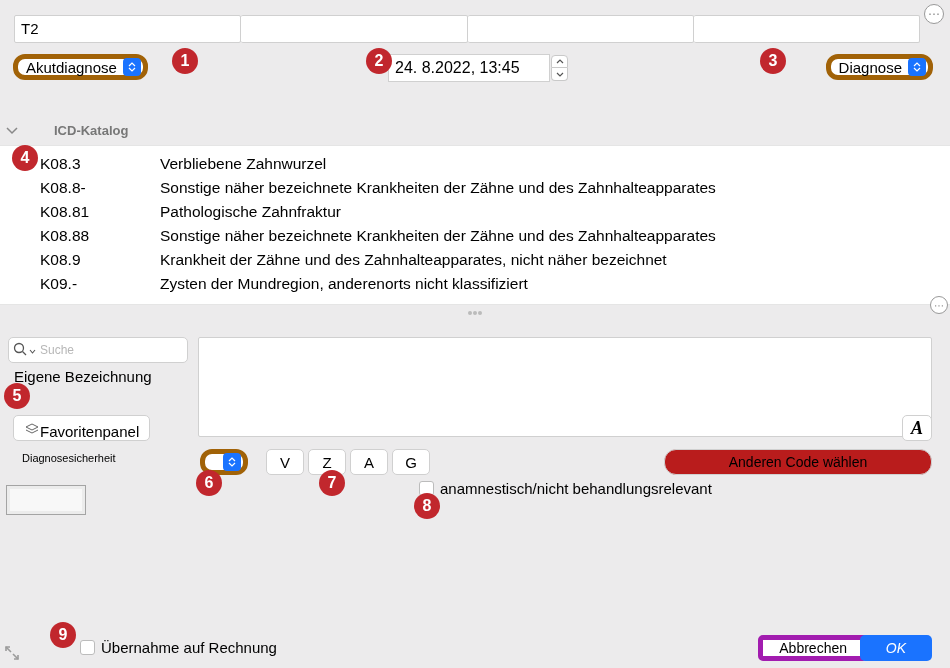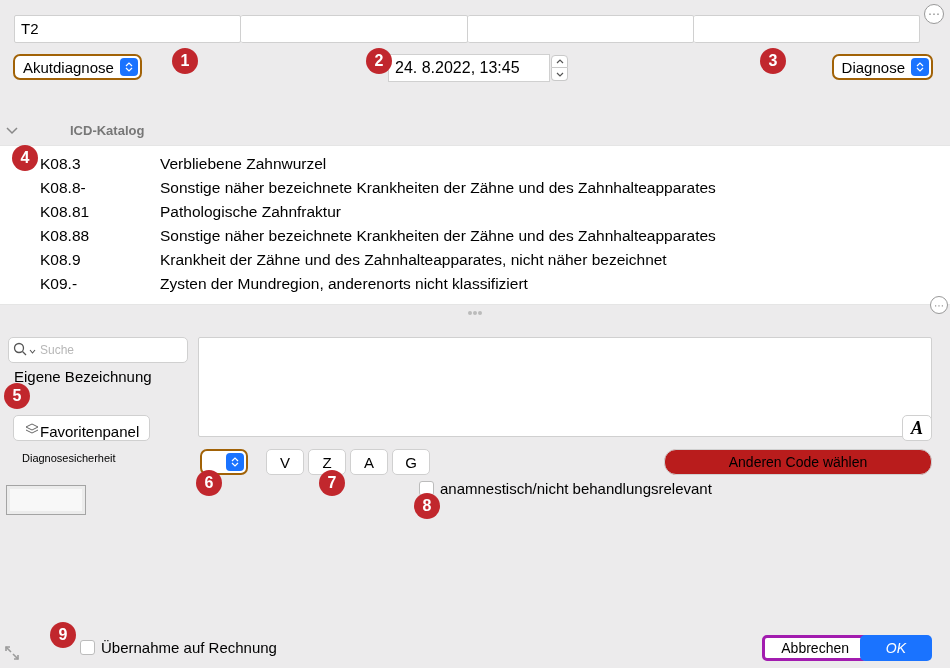--- a/index.html
+++ b/index.html
@@ -1,20 +1,20 @@
 <!DOCTYPE html>
 <html><head>
 <meta charset="utf-8">
 <style>
   * { box-sizing: border-box; }
   html, body { margin:0; padding:0; font-family: -apple-system, "Helvetica Neue", Arial, sans-serif; font-size:14px; color:#000; }
   body { width:950px; height:668px; background:#ecebec; position:relative; overflow:hidden; }
 
   .white-field { background:#fff; border:1px solid #d0d0d0; border-radius:2px; height:28px; line-height:26px; padding:0 6px; font-size:15px; }
-  .dropdown { background:#fff; border:2px solid #a16207; border-radius:7px; height:26px; display:flex; align-items:center; padding:0 2px 0 8px; font-size:15px; }
+  .dropdown { background:#fff; border:5px solid #a16207; border-radius:12px; height:26px; display:flex; align-items:center; padding:0 2px 0 8px; font-size:15px; }
   .dropdown .arrows { margin-left:6px; width:18px; height:18px; background:#1a73ff; border-radius:4px; display:flex; flex-direction:column; align-items:center; justify-content:center; }
   .dropdown .arrows svg { display:block; }
 
   
   .top-fields { position:absolute; top:15px; left:14px; right:30px; display:flex; gap:0; }
   .top-fields .white-field { flex:1; border-left:none; }
   .top-fields .white-field:first-child { border-left:1px solid #d0d0d0; }
   .ellipsis-icon { position:absolute; top:4px; right:6px; width:20px; height:20px; border:1.5px solid #999; border-radius:50%; display:flex; align-items:center; justify-content:center; font-size:12px; color:#888; background:#fff; }
   .ellipsis-sm { width:18px; height:18px; font-size:10px; }
 
@@ -22,21 +22,21 @@
   .dd-akut { position:absolute; top:54px; left:13px; }
   .dd-diag { position:absolute; top:54px; right:17px; }
   .date-wrap { position:absolute; top:54px; left:388px; display:flex; align-items:center; }
   .date-field { background:#fff; border:1px solid #d0d0d0; height:28px; line-height:26px; padding:0 6px; font-size:16px; width:162px; }
   .stepper { display:flex; flex-direction:column; margin-left:1px; }
   .stepper button { width:17px; height:13px; padding:0; border:1px solid #c9c9c9; background:#fff; border-radius:0; display:flex; align-items:center; justify-content:center; }
   .stepper button:first-child { border-radius:4px 4px 0 0; }
   .stepper button:last-child { border-radius:0 0 4px 4px; border-top:none; }
 
   
-  .icd-header { position:absolute; top:118px; left:0; right:0; height:24px; display:flex; align-items:center; font-size:13px; color:#777; font-weight:600;gap:16px; }
+  .icd-header { position:absolute; top:118px; left:0; right:0; height:24px; display:flex; align-items:center; font-size:13px; color:#777; font-weight:600; }
   .icd-header .chev { width:24px; text-align:center; color:#888; }
   .icd-header .title { margin-left:30px; }
   .icd-list { position:absolute; top:145px; left:0; right:0; background:#fff; height:160px; overflow:hidden; border:1px solid #e5e5e5; border-left:none; border-right:none; padding-top:6px;}
   .icd-row { display:flex; align-items:center; height:24px; font-size:15.5px; padding-left:40px; }
   .icd-row .code { flex:0 0 120px; }
   .icd-row .desc { flex:1; overflow:hidden; text-overflow:ellipsis; white-space:nowrap; }
 
   .grabber { position:absolute; top:311px; left:50%; transform:translateX(-50%); width:40px; height:4px; display:flex; justify-content:center; gap:1px; }
   .grabber div { width:4px; height:4px; border-radius:50%; background:#bbb; }
 
@@ -57,21 +57,21 @@
   .vzag button { width:38px; height:26px; background:#fff; border:1px solid #d0d0d0; border-radius:5px; font-size:15px; }
   .btn-andere { position:absolute; top:449px; right:18px; width:268px; height:26px; background:#b91c1c; border:1px solid #d0d0d0; border-radius:12px; font-size:14px; }
 
   .small-frame { position:absolute; top:485px; left:6px; width:80px; height:30px; border:1.5px solid #a4a4a4; background:#f8f8f8; box-shadow: inset 0 0 0 3px #ececec; }
 
   .cb { appearance:none; width:15px; height:15px; border:1px solid #bcbcbc; border-radius:3px; background:#fff; margin:0 6px 0 0; vertical-align:middle; }
   .cb-row { display:flex; align-items:center; font-size:15px; }
   .cb-anam { position:absolute; top:480px; left:419px; }
   .cb-ueber { position:absolute; top:639px; left:80px; }
 
-  .btn-footer { position:absolute; top:635px; height:26px; border-radius:5px; font-size:14px; padding:0 16px; border:3px solid #a21caf; background:#fff; }
+  .btn-footer { position:absolute; top:635px; height:26px; border-radius:5px; font-size:14px; padding:0 16px; border:5px solid #a21caf; background:#fff; }
   .btn-abbr { right:82px; }
   .btn-ok { right:18px; background:#1a73ff; color:#fff; border:none; padding:0 26px;font-style:italic; }
 
   .expand-icon { position:absolute; bottom:4px; left:4px; color:#9b9b9b; }
 
   
   .badge { position:absolute; width:26px; height:26px; border-radius:50%; background:#c1272d; color:#fff; font-weight:bold; font-size:16px; display:flex; align-items:center; justify-content:center; z-index:100; }
 </style>
 </head>
 <body>

